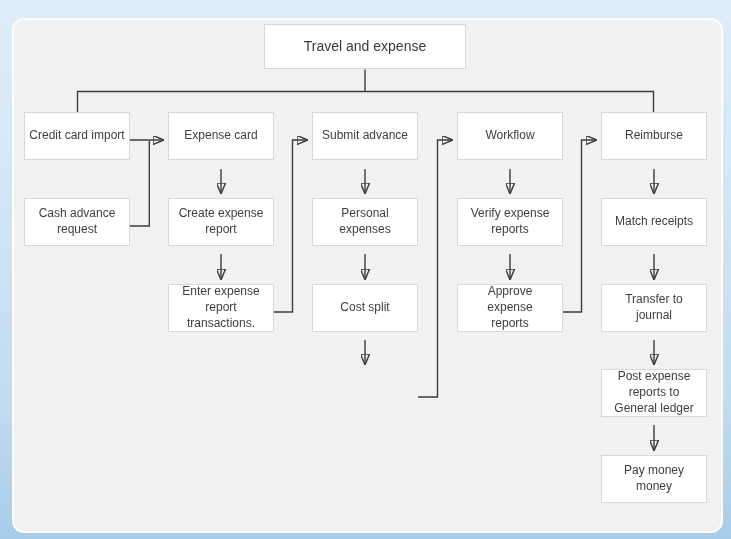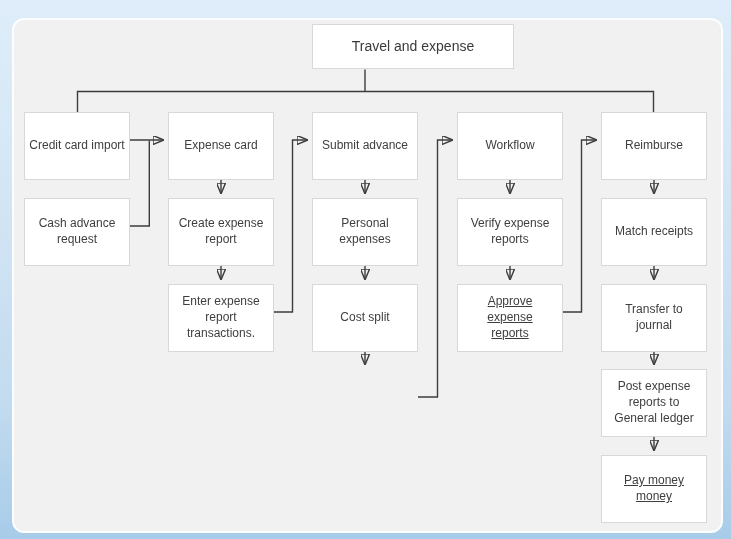--- a/index.html
+++ b/index.html
@@ -12,29 +12,29 @@
     background:linear-gradient(180deg,#deedf9 0%,#d4e6f5 35%,#c2dbef 75%,#a7cce9 100%);
   }
   .panel{
     position:absolute;left:12px;top:18px;width:711px;height:515px;
     background:#f1f1f2;border:2px solid #fbfdff;border-radius:12px;
     box-sizing:border-box;
   }
   svg.connectors{position:absolute;left:0;top:0;width:731px;height:539px;pointer-events:none;}
   svg.connectors path{fill:none;stroke:#3c3c3c;stroke-width:1.4;}
   .node{
-    position:absolute;width:106px;height:68px;box-sizing:border-box;
+    position:absolute;width:106px;height:48px;box-sizing:border-box;
     background:#ffffff;border:1px solid #d8d8d8;
     display:flex;align-items:center;justify-content:center;
     text-align:center;color:#3e3e3e;font-size:12px;line-height:1.32;
     padding:0 4px;
   }
-  .node.tight{padding:12px 9px;text-decoration:underline;}
+  .node.tight{padding:12px 9px;}
   .title-box{
-    left:264px;top:24px;width:202px;height:45px;font-size:14px;color:#3a3a3a;margin-left:48px;
+    left:264px;top:24px;width:202px;height:45px;font-size:14px;color:#3a3a3a;
   }
   .c1{left:24px}.c2{left:168px}.c3{left:312px}.c4{left:457px}.c5{left:601px}
   .r1{top:112px}.r2{top:198px}.r3{top:284px}.r4{top:369px}.r5{top:455px}
 </style>
 </head>
 <body>
 
 <div class="stage">
   <div class="panel"></div>
 

